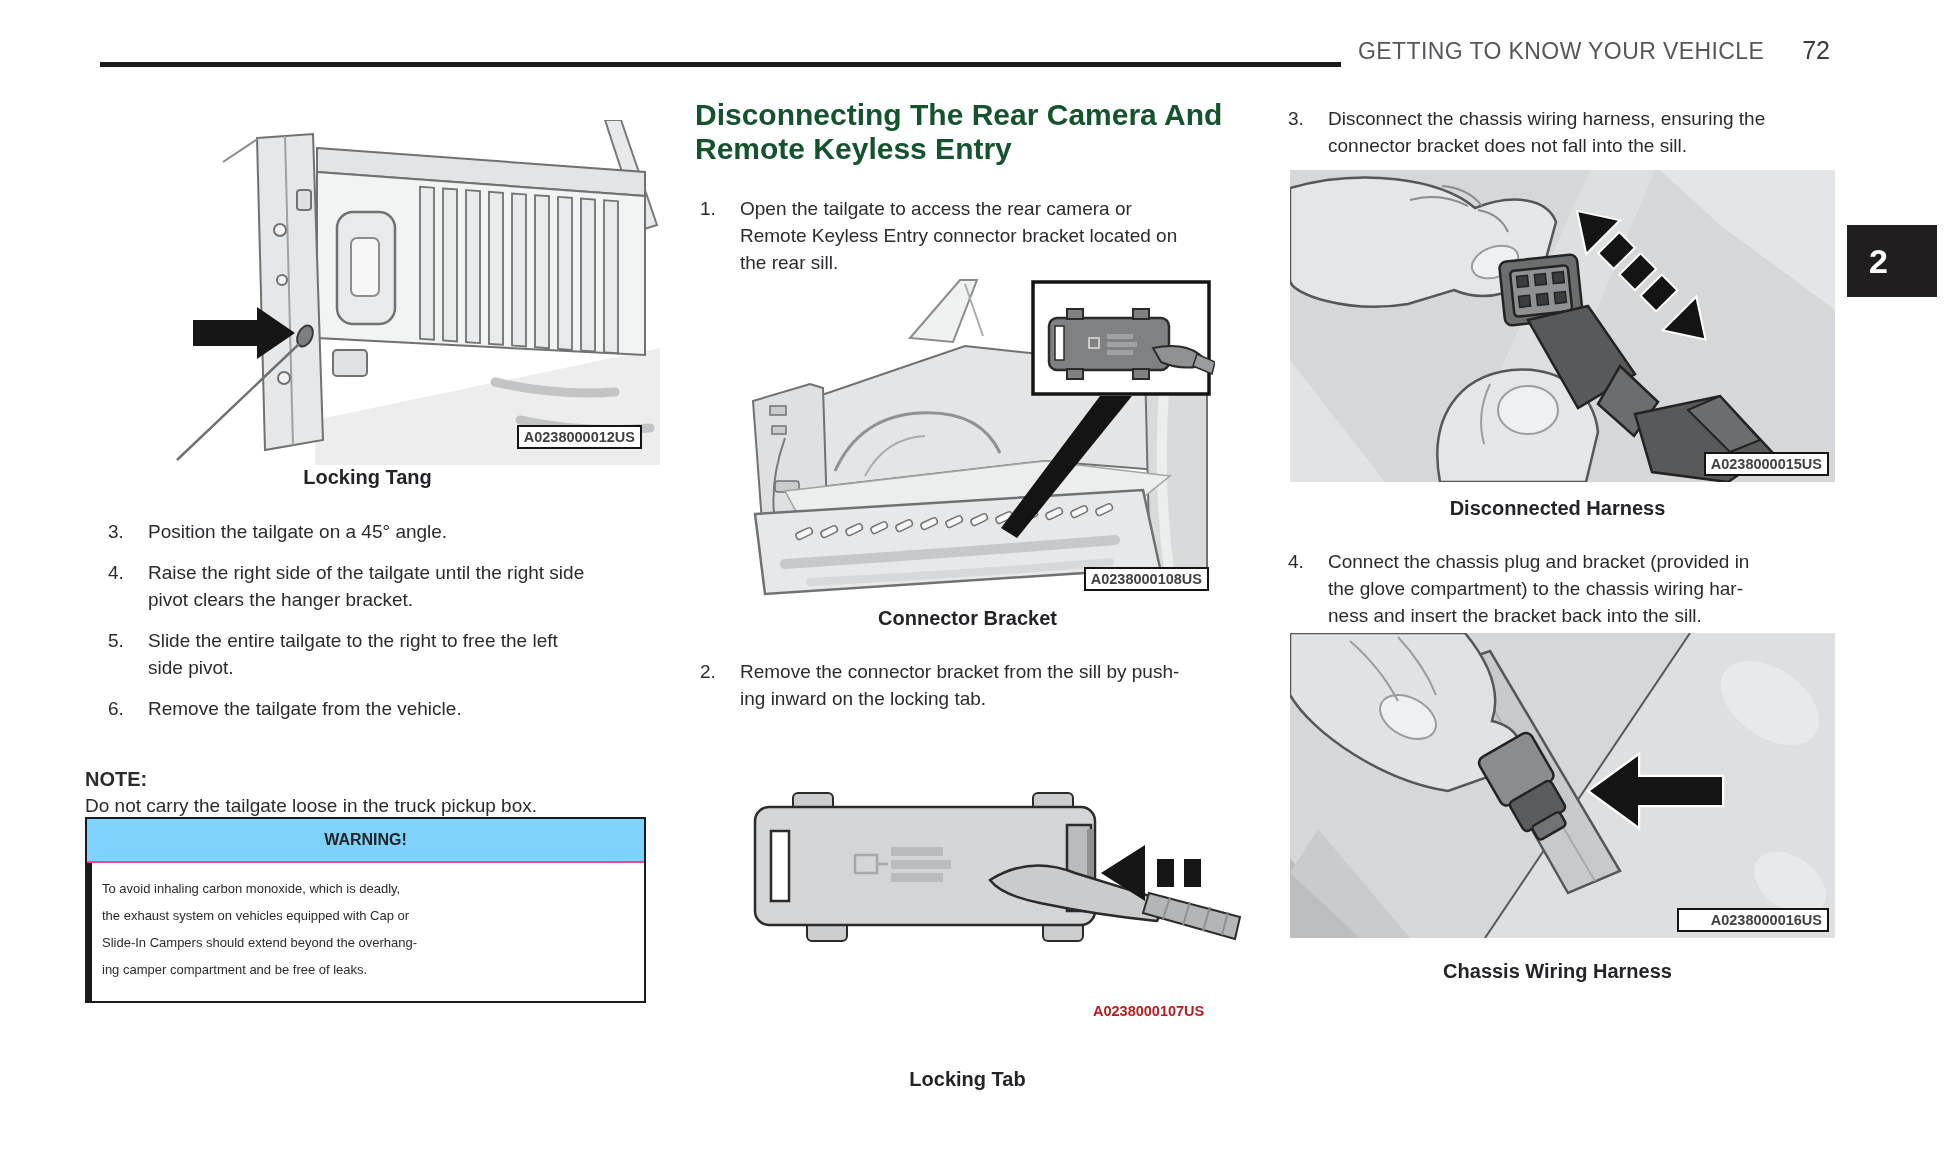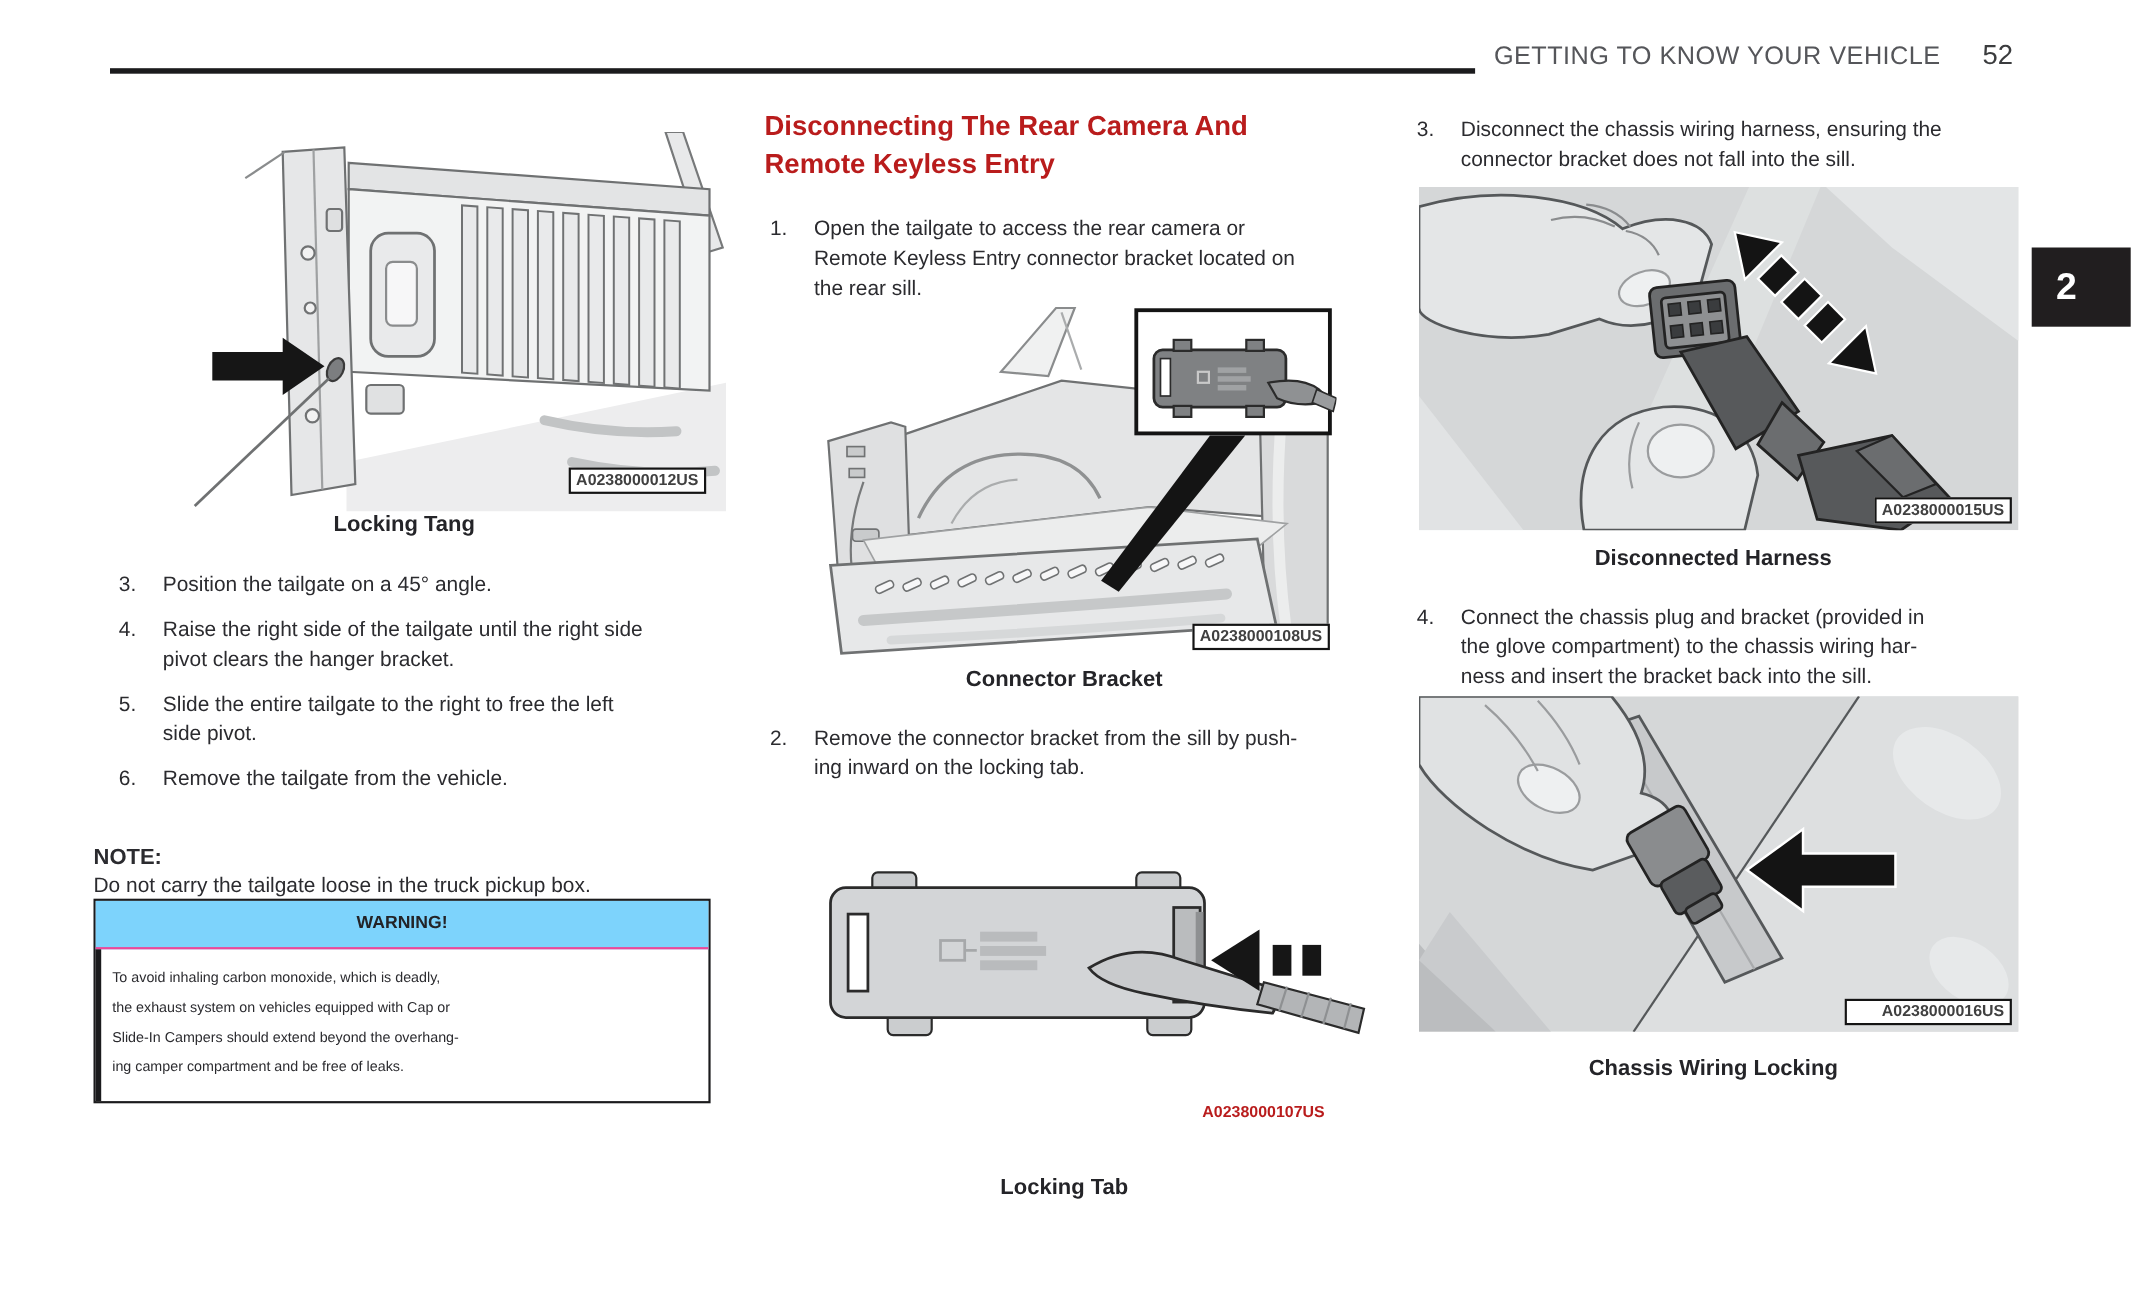--- a/index.html
+++ b/index.html
@@ -31,28 +31,28 @@
   .step-num{position:absolute;left:0;top:0;}
   
   .note-label{font-weight:bold;font-size:20px;line-height:26px;}
   .note-text{font-size:19px;line-height:27px;}
   
   .warn{left:85px;top:817px;width:561px;border:2px solid #1b1b1d;box-sizing:border-box;}
   .warn-head{background:#7dd3fc;border-bottom:2px solid #ec4899;text-align:center;
     font-weight:bold;font-size:16px;padding:12px 0;color:#232327;}
   .warn-body{border-left:5px solid #1b1b1d;padding:12px 12px 18px 10px;font-size:13px;line-height:27px;}
   
-  .mid-heading{left:695px;top:98px;width:545px;font-weight:bold;font-size:25px;line-height:34px;color:#b91c1c;}
+  .mid-heading{left:695px;top:98px;width:545px;font-weight:bold;font-size:30px;line-height:34px;color:#14532d;}
 </style>
 </head>
 <body>
 
 <div class="abs head-rule"></div>
 <div class="abs head-wrap">
-  <span class="head-title">GETTING TO KNOW YOUR VEHICLE</span><span class="head-num">52</span>
+  <span class="head-title">GETTING TO KNOW YOUR VEHICLE</span><span class="head-num">72</span>
 </div>
 <div class="abs section-tab">
   <span>2</span>
 </div>
 
 <div class="fig" style="left:165px;top:120px;width:495px;height:345px;">
   <svg width="495" height="345" viewBox="0 0 495 345">
     <path d="M150 300 L495 228 L495 345 L150 345 Z" fill="#ededee"></path>
     <path d="M330 262 q60 14 120 10" stroke="#c2c4c5" stroke-width="9" fill="none" stroke-linecap="round"></path>
     <path d="M355 300 q65 14 130 8" stroke="#c2c4c5" stroke-width="9" fill="none" stroke-linecap="round"></path>
@@ -304,13 +304,13 @@
     <path d="M108 4 q26 28 38 58" stroke="#9a9c9e" stroke-width="2" fill="none"></path>
     <g transform="rotate(-30 240 160)" stroke="#232323" stroke-width="2.5">
       <rect x="210" y="105" width="60" height="55" rx="7" fill="#8a8c8e"></rect>
       <rect x="216" y="158" width="48" height="34" rx="5" fill="#5a5c5e"></rect>
       <rect x="224" y="190" width="32" height="16" rx="4" fill="#707274"></rect>
     </g>
     <polygon points="300,158 348,123 348,144 432,144 432,172 348,172 348,193" fill="#141414" stroke="#ffffff" stroke-width="4.5" paint-order="stroke"></polygon>
   </svg>
   <div class="fig-code" style="right:6px;bottom:6px;padding-left:32px;">A0238000016US</div>
 </div>
-<div class="caption" style="left:1285px;top:960px;width:545px;">Chassis Wiring Locking</div>
+<div class="caption" style="left:1285px;top:960px;width:545px;">Chassis Wiring Harness</div>
 
 </body></html>

